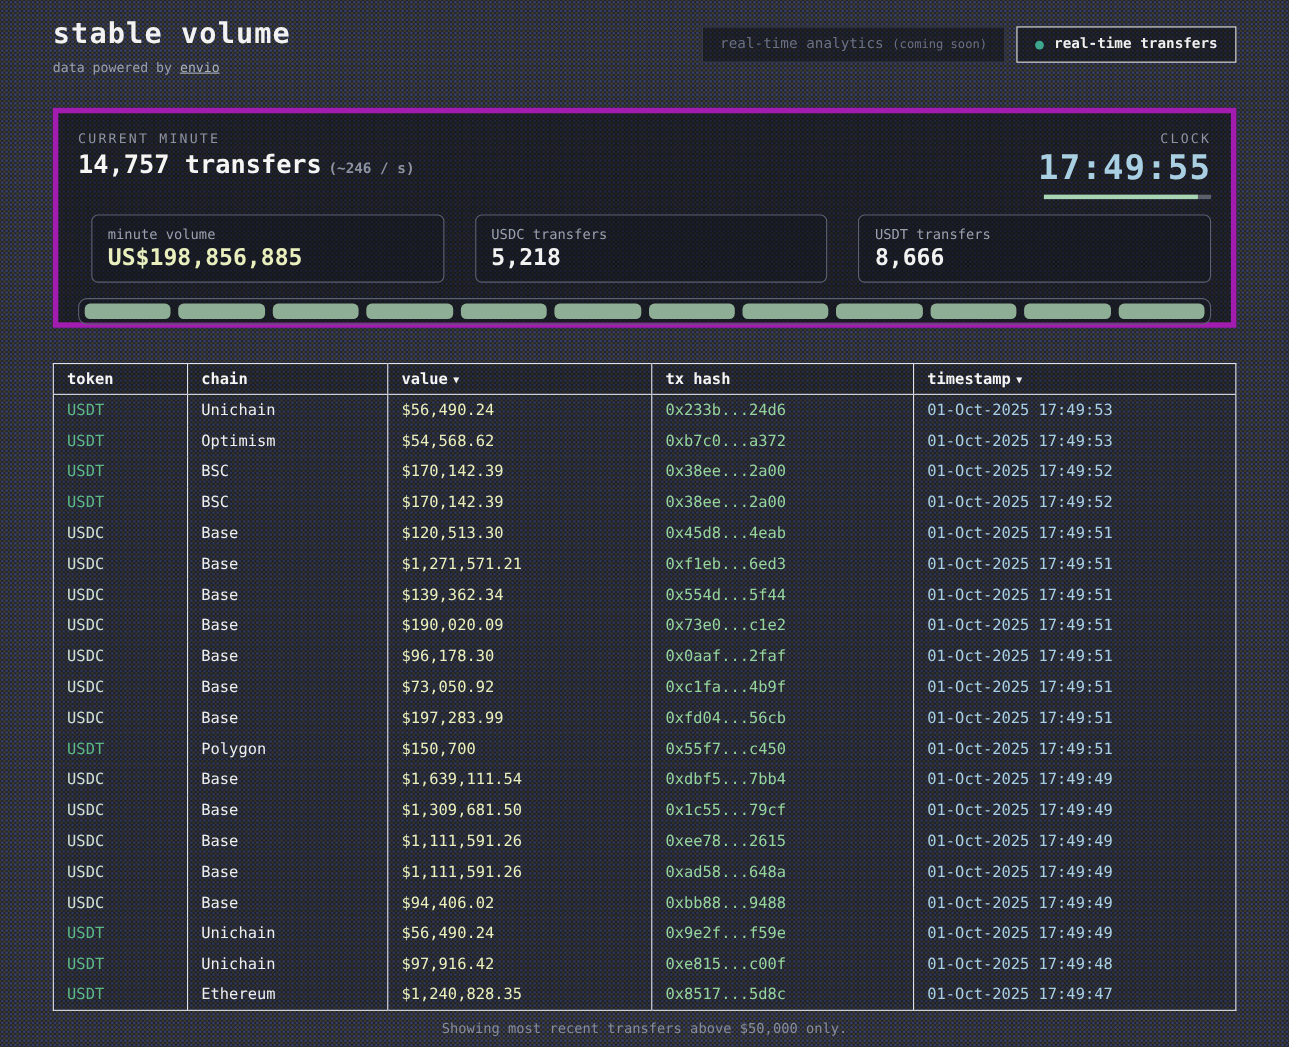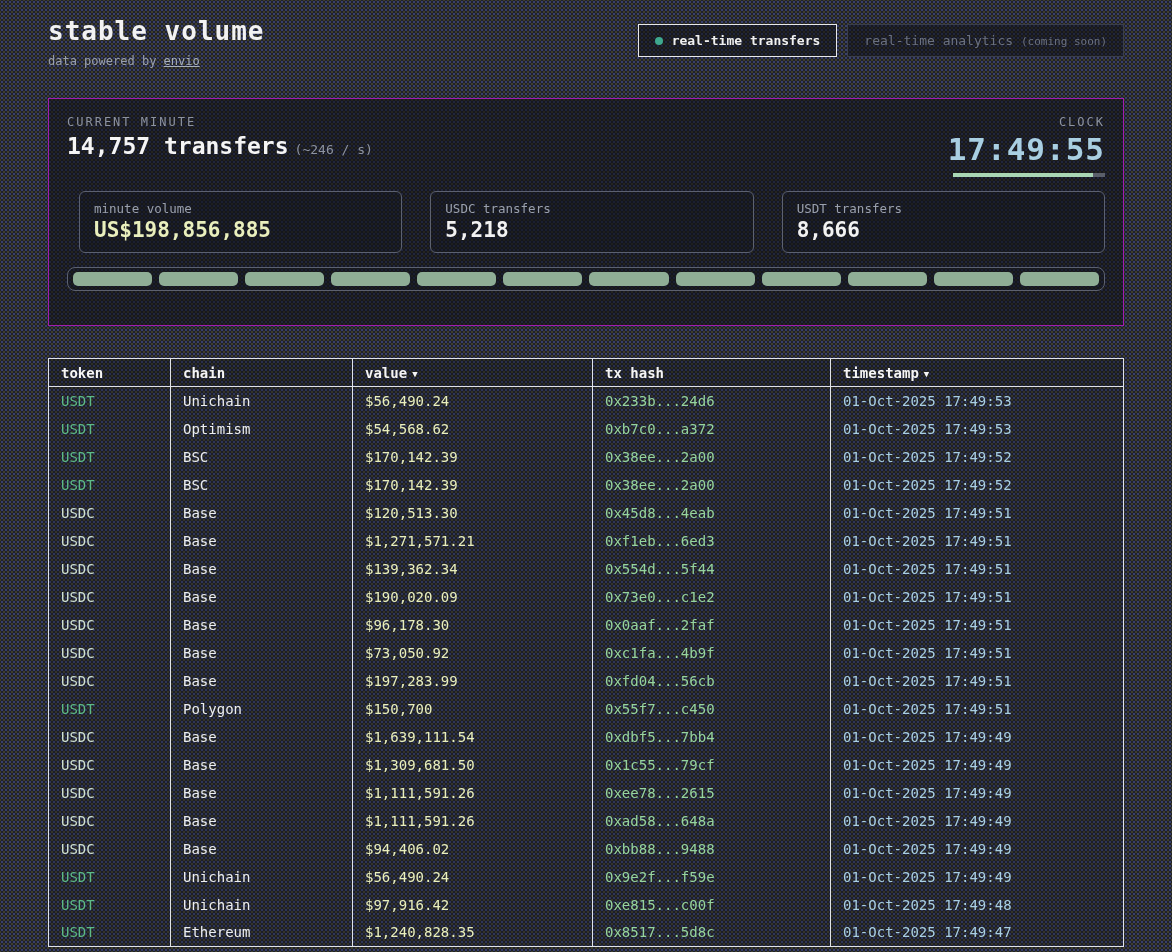--- a/index.html
+++ b/index.html
@@ -26,27 +26,27 @@
     font-family: inherit; font-size: 13px; padding: 8px 16px;
     background: rgba(15,17,22,0.55); cursor: pointer; white-space: nowrap;
   }
   .btn-active { border: 1px solid #e8e8e8; color: #f0f0f0; font-weight: bold; display: flex; align-items: center; gap: 9px; }
   .btn-active .dot { width: 8px; height: 8px; border-radius: 50%; background: var(--live-dot); display: inline-block; }
   .btn-disabled { border: 1px solid #3a3e4a; color: #6b7180; cursor: default; }
   .btn-disabled .suffix { font-size: 11px; }
 
   
   .stats-panel {
-    margin-top: 30px; border: 1px solid #a21caf; background: rgba(14,16,21,0.55);
-    padding: 16px 18px 14px 18px; height: 228px;
+    margin-top: 30px; border: 5px solid #a21caf; background: rgba(14,16,21,0.55);
+    padding: 16px 18px 14px 18px; height: 200px;
   }
   .stats-top { display: flex; justify-content: space-between; align-items: flex-start; }
   .eyebrow { font-size: 12px; color: #8d93a0; letter-spacing: 2px; }
   .headline { margin-top: 4px; font-size: 23px; font-weight: bold; color: #f5f5f5; }
-  .headline .rate { font-size: 13px; font-weight: normal; color: #8d93a0; margin-left: 6px; margin-top: 48px; }
+  .headline .rate { font-size: 13px; font-weight: bold; color: #8d93a0; margin-left: 6px; margin-top: 48px; }
   .clock-box { text-align: right; }
   .clock-label { font-size: 12px; color: #8d93a0; letter-spacing: 2px; }
   .clock-time { font-size: 31px; font-weight: bold; color: var(--accent-clock); margin-top: 2px; letter-spacing: 1px; }
   .clock-bar { margin-top: 6px; width: 152px; height: 4px; background: #5a5f6a; margin-left: auto; display: flex; }
   .clock-fill { height: 100%; background: var(--clock-bar); }
 
   .stat-cards { display: flex; gap: 16px; margin-top: 14px; }
   .stat-card {
     flex: 1; border: 1px solid #5c6170; border-radius: 6px;
     padding: 9px 14px 10px 14px; background: rgba(18,20,28,0.35); margin-left: 12px;
@@ -85,26 +85,26 @@
 </style>
 </head>
 <body>
 
 <header class="topbar">
   <div class="brand">
     <h1>stable volume</h1>
     <p class="subtitle"><span>data powered by </span><a>envio</a></p>
   </div>
   <div class="nav-buttons">
+    <button class="btn btn-disabled">
+      <span>real-time analytics </span><span class="suffix">(coming soon)</span>
+    </button>
     <button class="btn btn-active">
       <span class="dot"></span>
       <span>real-time transfers</span>
-    </button>
-    <button class="btn btn-disabled">
-      <span>real-time analytics </span><span class="suffix">(coming soon)</span>
     </button>
   </div>
 </header>
 
 <section class="stats-panel">
   <div class="stats-top">
     <div>
       <div class="eyebrow">CURRENT MINUTE</div>
       <div class="headline"><span>14,757</span><span> transfers</span><span class="rate">(~246 / s)</span></div>
     </div>

